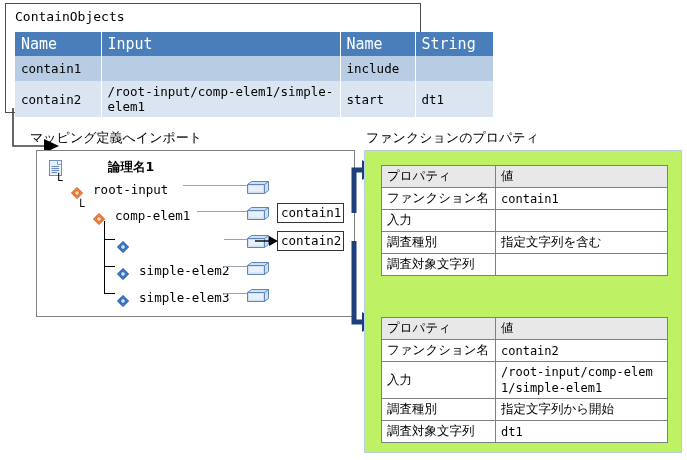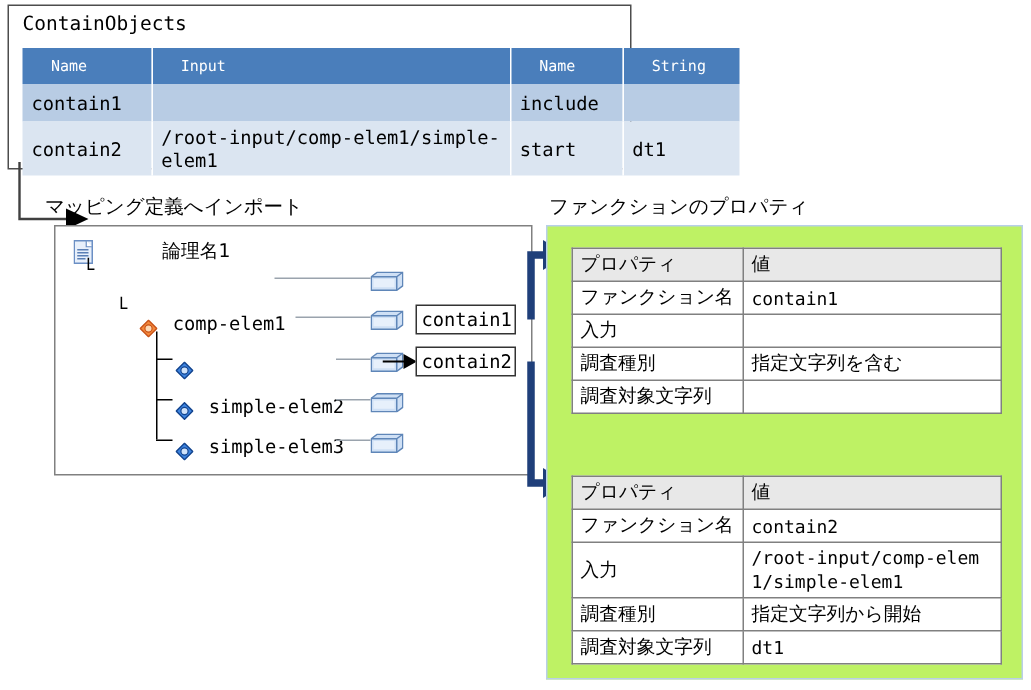--- a/index.html
+++ b/index.html
@@ -17,21 +17,21 @@
   }
   #contain-objects-title{
     position:absolute;left:9px;top:5px;font-size:13px;letter-spacing:0px;
   }
   #contain-objects-table{
     position:absolute;left:9px;top:28px;width:478px;
     border-collapse:collapse;table-layout:fixed;
   }
   #contain-objects-table th{
     background:#4a7ebb;color:#ffffff;text-align:left;font-weight:normal;
-    font-size:10px;padding:3px 19px;height:18px;
+    font-size:15px;padding:3px 6px;height:18px;
     border-right:1px solid #ffffff;
   }
   #contain-objects-table th:last-child{border-right:none;}
   #contain-objects-table td{
     font-size:12.5px;padding:3px 6px;height:19px;
     border-right:1px solid #ffffff;color:#000;
   }
   #contain-objects-table td:last-child{border-right:none;}
   #contain-objects-table tr.row-a td{background:#b8cce4;}
   #contain-objects-table tr.row-b td{background:#dbe5f1;}
@@ -150,24 +150,33 @@
         <rect x="0.5" y="0.5" width="12" height="15" fill="#e8f0fb" stroke="#6b8fc4"></rect>
         <path d="M8.5,0.5 L8.5,4.5 L12.5,4.5" fill="#ffffff" stroke="#6b8fc4" stroke-width="0.8"></path>
         <g stroke="#5a7fb5" stroke-width="0.9">
           <line x1="2.5" y1="6.5" x2="10" y2="6.5"></line>
             <line x1="2.5" y1="8.5" x2="10" y2="8.5"></line>
           <line x1="2.5" y1="10.5" x2="10" y2="10.5"></line>
             <line x1="2.5" y1="12.5" x2="8" y2="12.5"></line>
         </g>
       </svg>
     </span>
-    <span class="node-label" style="margin-left:5px;font-weight:normal;padding-left:36px;">論理名1</span>
+    <span class="node-label" style="margin-left:5px;font-weight:bold;padding-left:36px;">論理名1</span>
   </div>
 
   <div class="tree-guide" style="left:18px;top:22px;">└</div>
+  <div class="tree-row" style="left:34px;top:28px;">
+    <span class="dia-icon">
+      <svg width="12" height="12" viewBox="0 0 12 12">
+        <polygon points="6,0.5 11.5,6 6,11.5 0.5,6" fill="#f58a3c" stroke="#c9541a" stroke-width="1"></polygon>
+        <circle cx="6" cy="6" r="2.4" fill="#fdd9b5" stroke="#c9541a" stroke-width="0.8"></circle>
+      </svg>
+    </span>
+    <span class="node-label mono" style="margin-left:5px;">root-input</span>
+  </div>
   <div class="lead-line" style="left:146px;top:34px;width:64px;"></div>
 
   <div class="tree-guide" style="left:40px;top:48px;">└</div>
   <div class="tree-row" style="left:56px;top:54px;">
     <span class="dia-icon">
       <svg width="12" height="12" viewBox="0 0 12 12">
         <polygon points="6,0.5 11.5,6 6,11.5 0.5,6" fill="#f58a3c" stroke="#c9541a" stroke-width="1"></polygon>
         <circle cx="6" cy="6" r="2.4" fill="#fdd9b5" stroke="#c9541a" stroke-width="0.8"></circle>
       </svg>
     </span>

